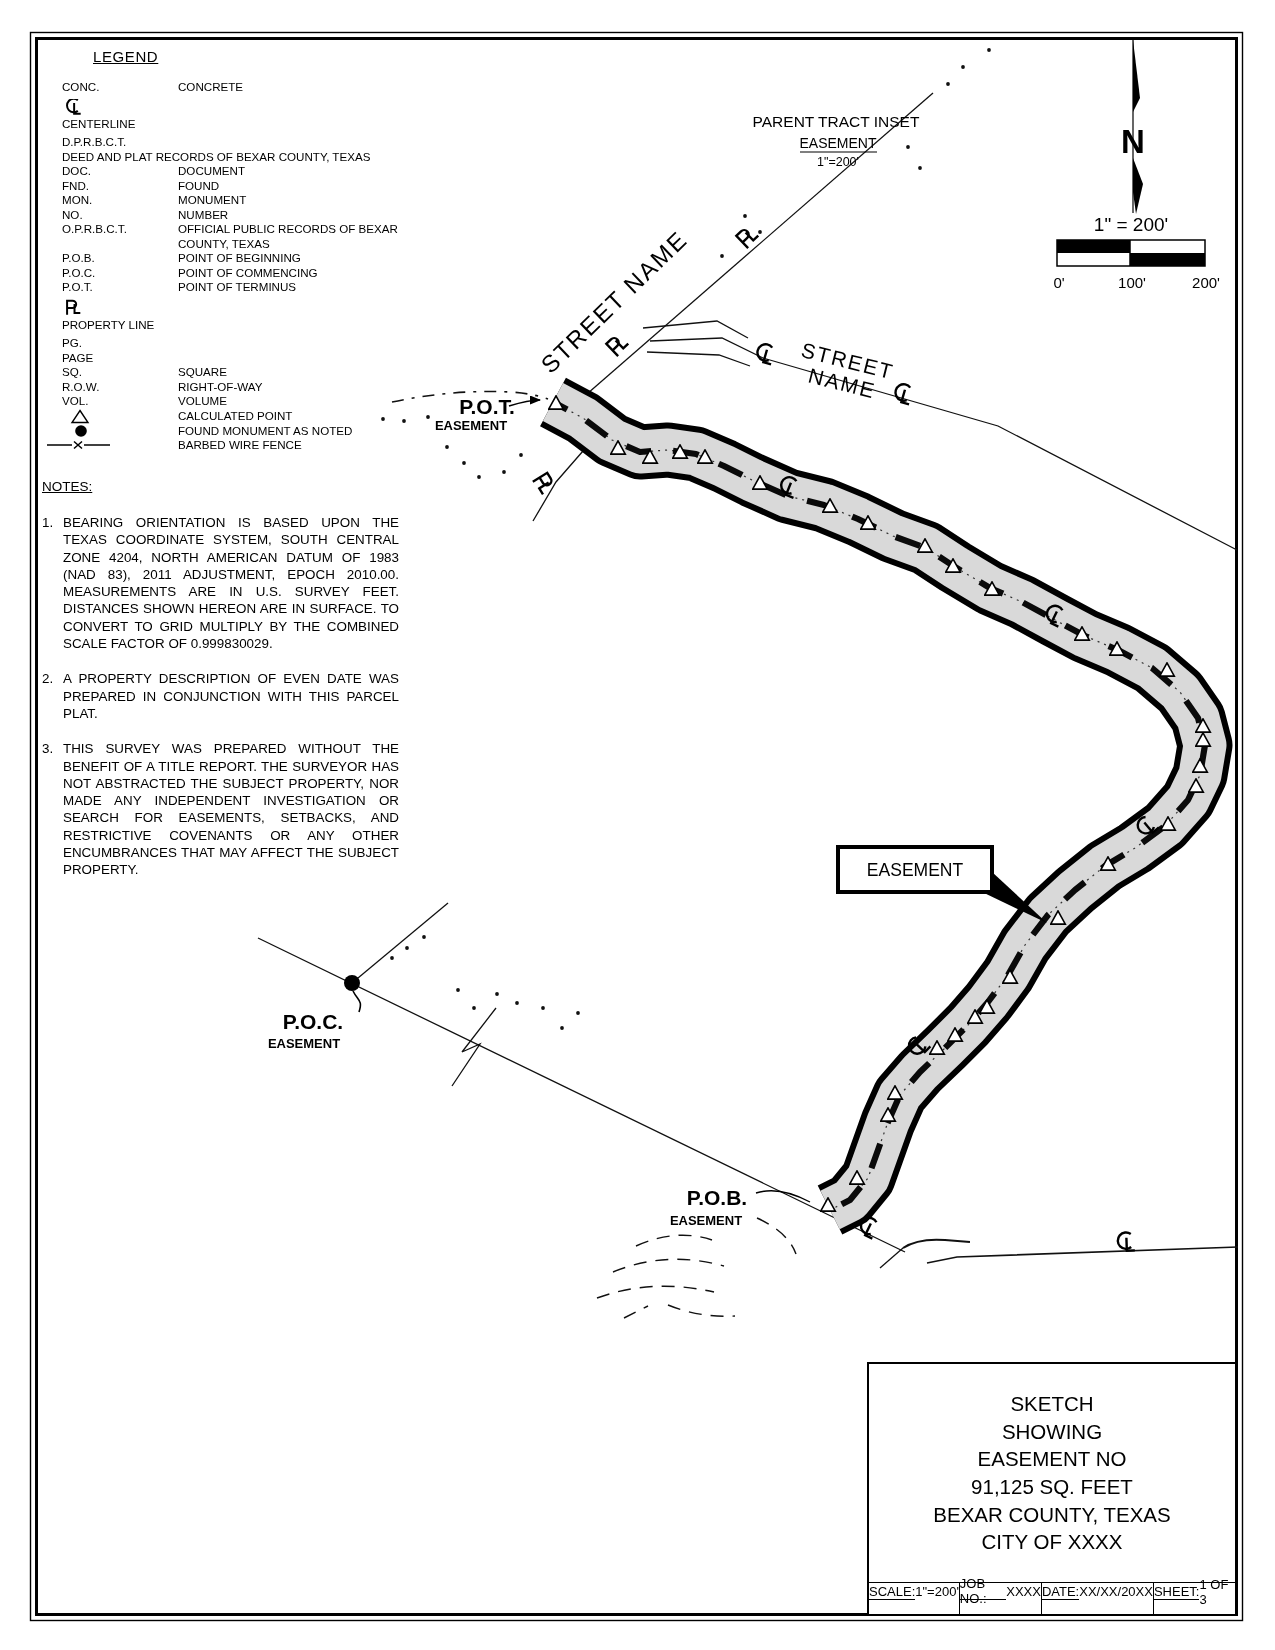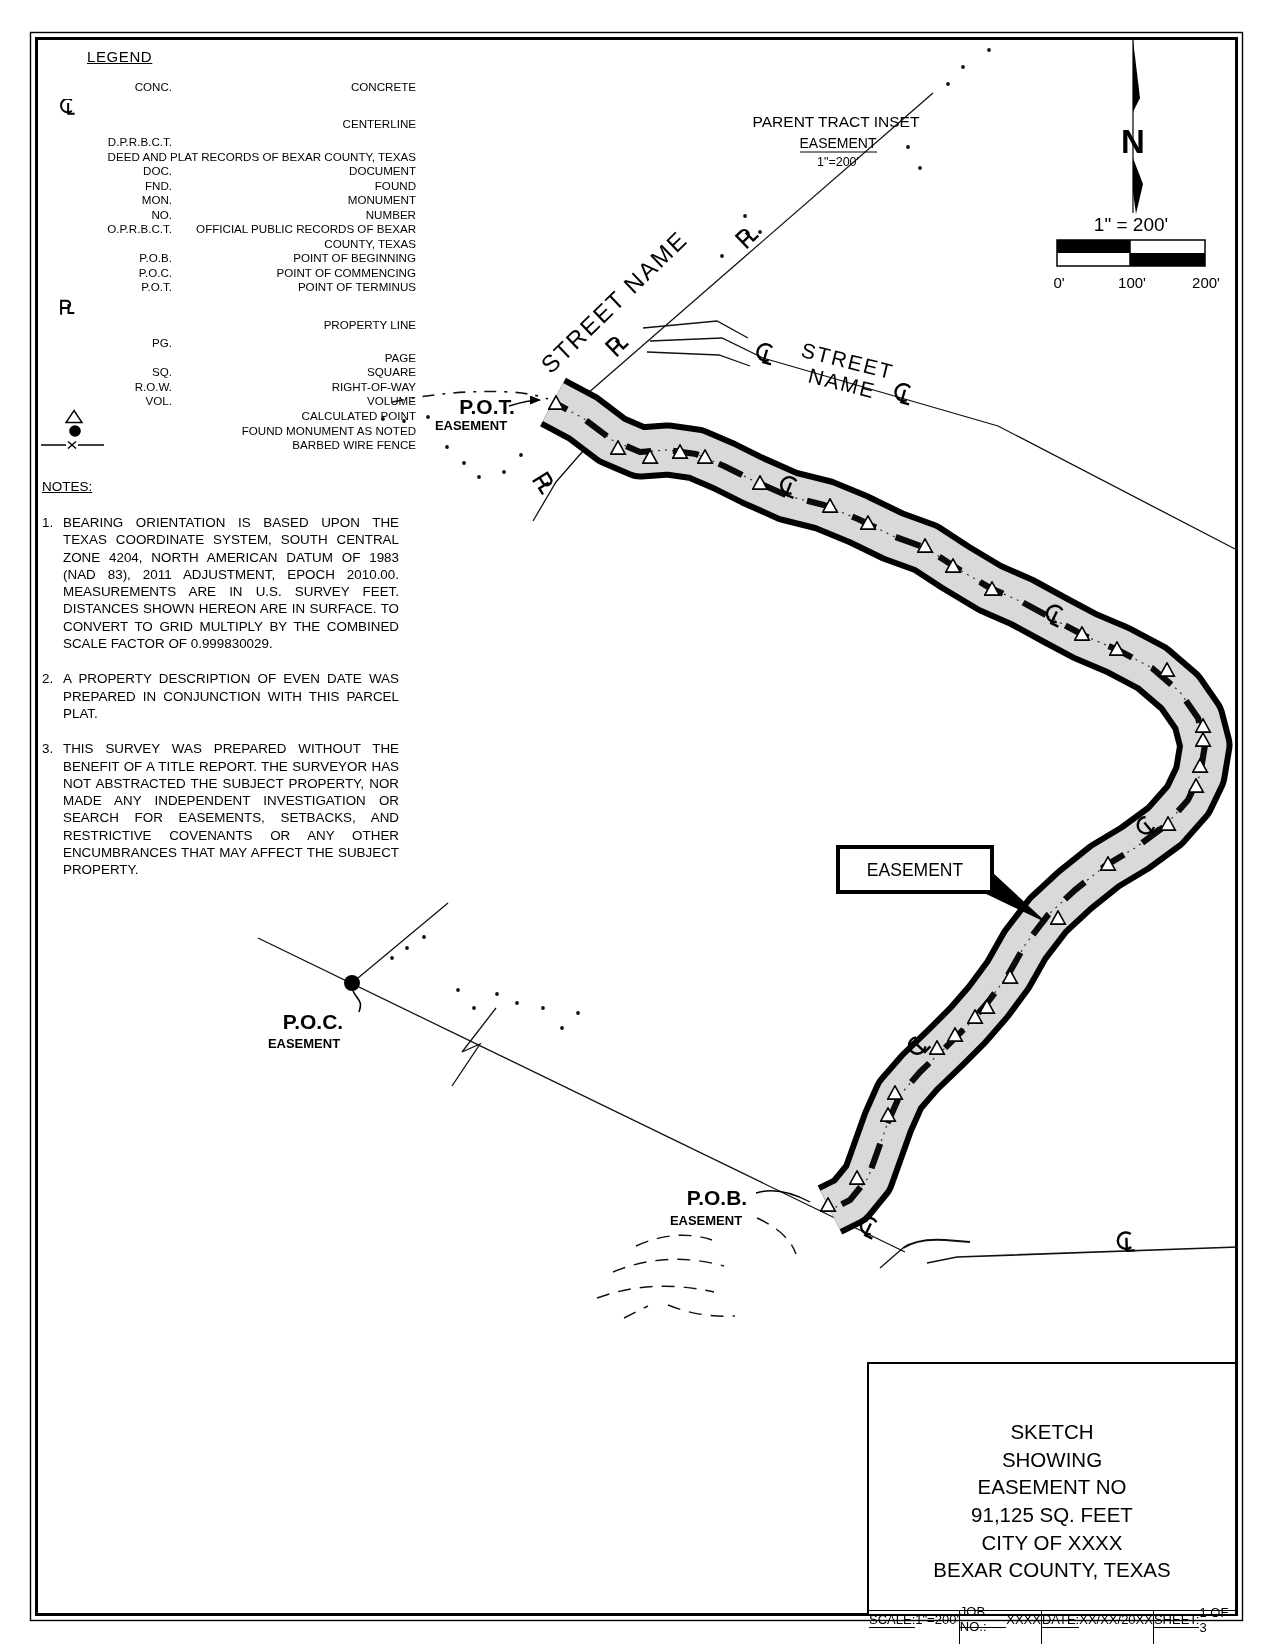--- a/index.html
+++ b/index.html
@@ -2,40 +2,40 @@
 <html><head>
 <meta charset="utf-8">
 <style>
   html,body{margin:0;padding:0;background:#e8e8e8;}
   .sheet{position:relative;width:1275px;height:1650px;background:#ffffff;
          font-family:"Liberation Sans",sans-serif;color:#000;overflow:hidden;margin:0 auto;}
   svg.draw{position:absolute;left:0;top:0;}
   svg text{font-family:"Liberation Sans",sans-serif;fill:#000;}
 
   
-  .legend{position:absolute;left:56px;top:48px;width:360px;}
+  .legend{position:absolute;left:62px;top:48px;width:360px;}
   .legend-title{font-size:15px;letter-spacing:.6px;text-decoration:underline;margin:0 0 15px 31px;}
-  .lrow{display:flex;font-size:11.6px;line-height:14.5px;margin-top:0;text-align:right;}
+  .lrow{display:flex;font-size:11.6px;line-height:14.5px;margin-top:0;}
   .lrow.gap{margin-top:4px;flex-direction:column;}
   .labbr{width:116px;flex:none;}
   .ldesc{flex:1;}
   .lsym{display:block;}
 
   
   .notes{position:absolute;left:42px;top:479px;width:357px;}
   .notes-title{font-size:13.5px;text-decoration:underline;margin:0 0 20px 0;}
   .note{display:flex;margin-bottom:18px;font-size:13.4px;line-height:17.3px;}
   .nnum{width:21px;flex:none;}
   .ntext{flex:1;text-align:justify;}
 
   
   .tblock{position:absolute;left:867px;top:1362px;width:370px;height:254px;
           border:2.2px solid #000;box-sizing:border-box;background:#fff;}
   .tb-main{height:218px;box-sizing:border-box;display:flex;flex-direction:column;
-           justify-content:center;text-align:center;font-size:20.5px;line-height:27.6px;margin-top:28px;}
+           justify-content:center;text-align:center;font-size:20.5px;line-height:27.6px;}
   .tb-table{display:flex;height:34px;border-top:1.6px solid #000;box-sizing:border-box;}
   .tb-col{flex:1;display:flex;flex-direction:row;border-right:1.6px solid #000;}
   .tb-col:last-child{border-right:none;}
   .tb-label,.tb-value{height:17px;box-sizing:border-box;display:flex;align-items:center;
                       justify-content:center;font-size:13px;}
   .tb-label{border-bottom:1.6px solid #000;}
 </style>
 </head>
 <body>
 
@@ -324,22 +324,22 @@
     <span class="ntext">THIS SURVEY WAS PREPARED WITHOUT THE BENEFIT OF A TITLE REPORT. THE SURVEYOR HAS NOT ABSTRACTED THE SUBJECT PROPERTY, NOR MADE ANY INDEPENDENT INVESTIGATION OR SEARCH FOR EASEMENTS, SETBACKS, AND RESTRICTIVE COVENANTS OR ANY OTHER ENCUMBRANCES THAT MAY AFFECT THE SUBJECT PROPERTY.</span>
   </div>
 </div>
 
 <div class="tblock">
   <div class="tb-main">
     <div>SKETCH</div>
     <div>SHOWING</div>
     <div>EASEMENT NO</div>
     <div>91,125 SQ. FEET</div>
+    <div>BEXAR COUNTY, TEXAS</div>
     <div>CITY OF XXXX</div>
-    <div>BEXAR COUNTY, TEXAS</div>
   </div>
   <div class="tb-table">
     <div class="tb-col">
       <div class="tb-label">SCALE:</div>
       <div class="tb-value">1"=200'</div>
     </div>
     <div class="tb-col">
       <div class="tb-label">JOB NO.:</div>
       <div class="tb-value">XXXX</div>
     </div>

